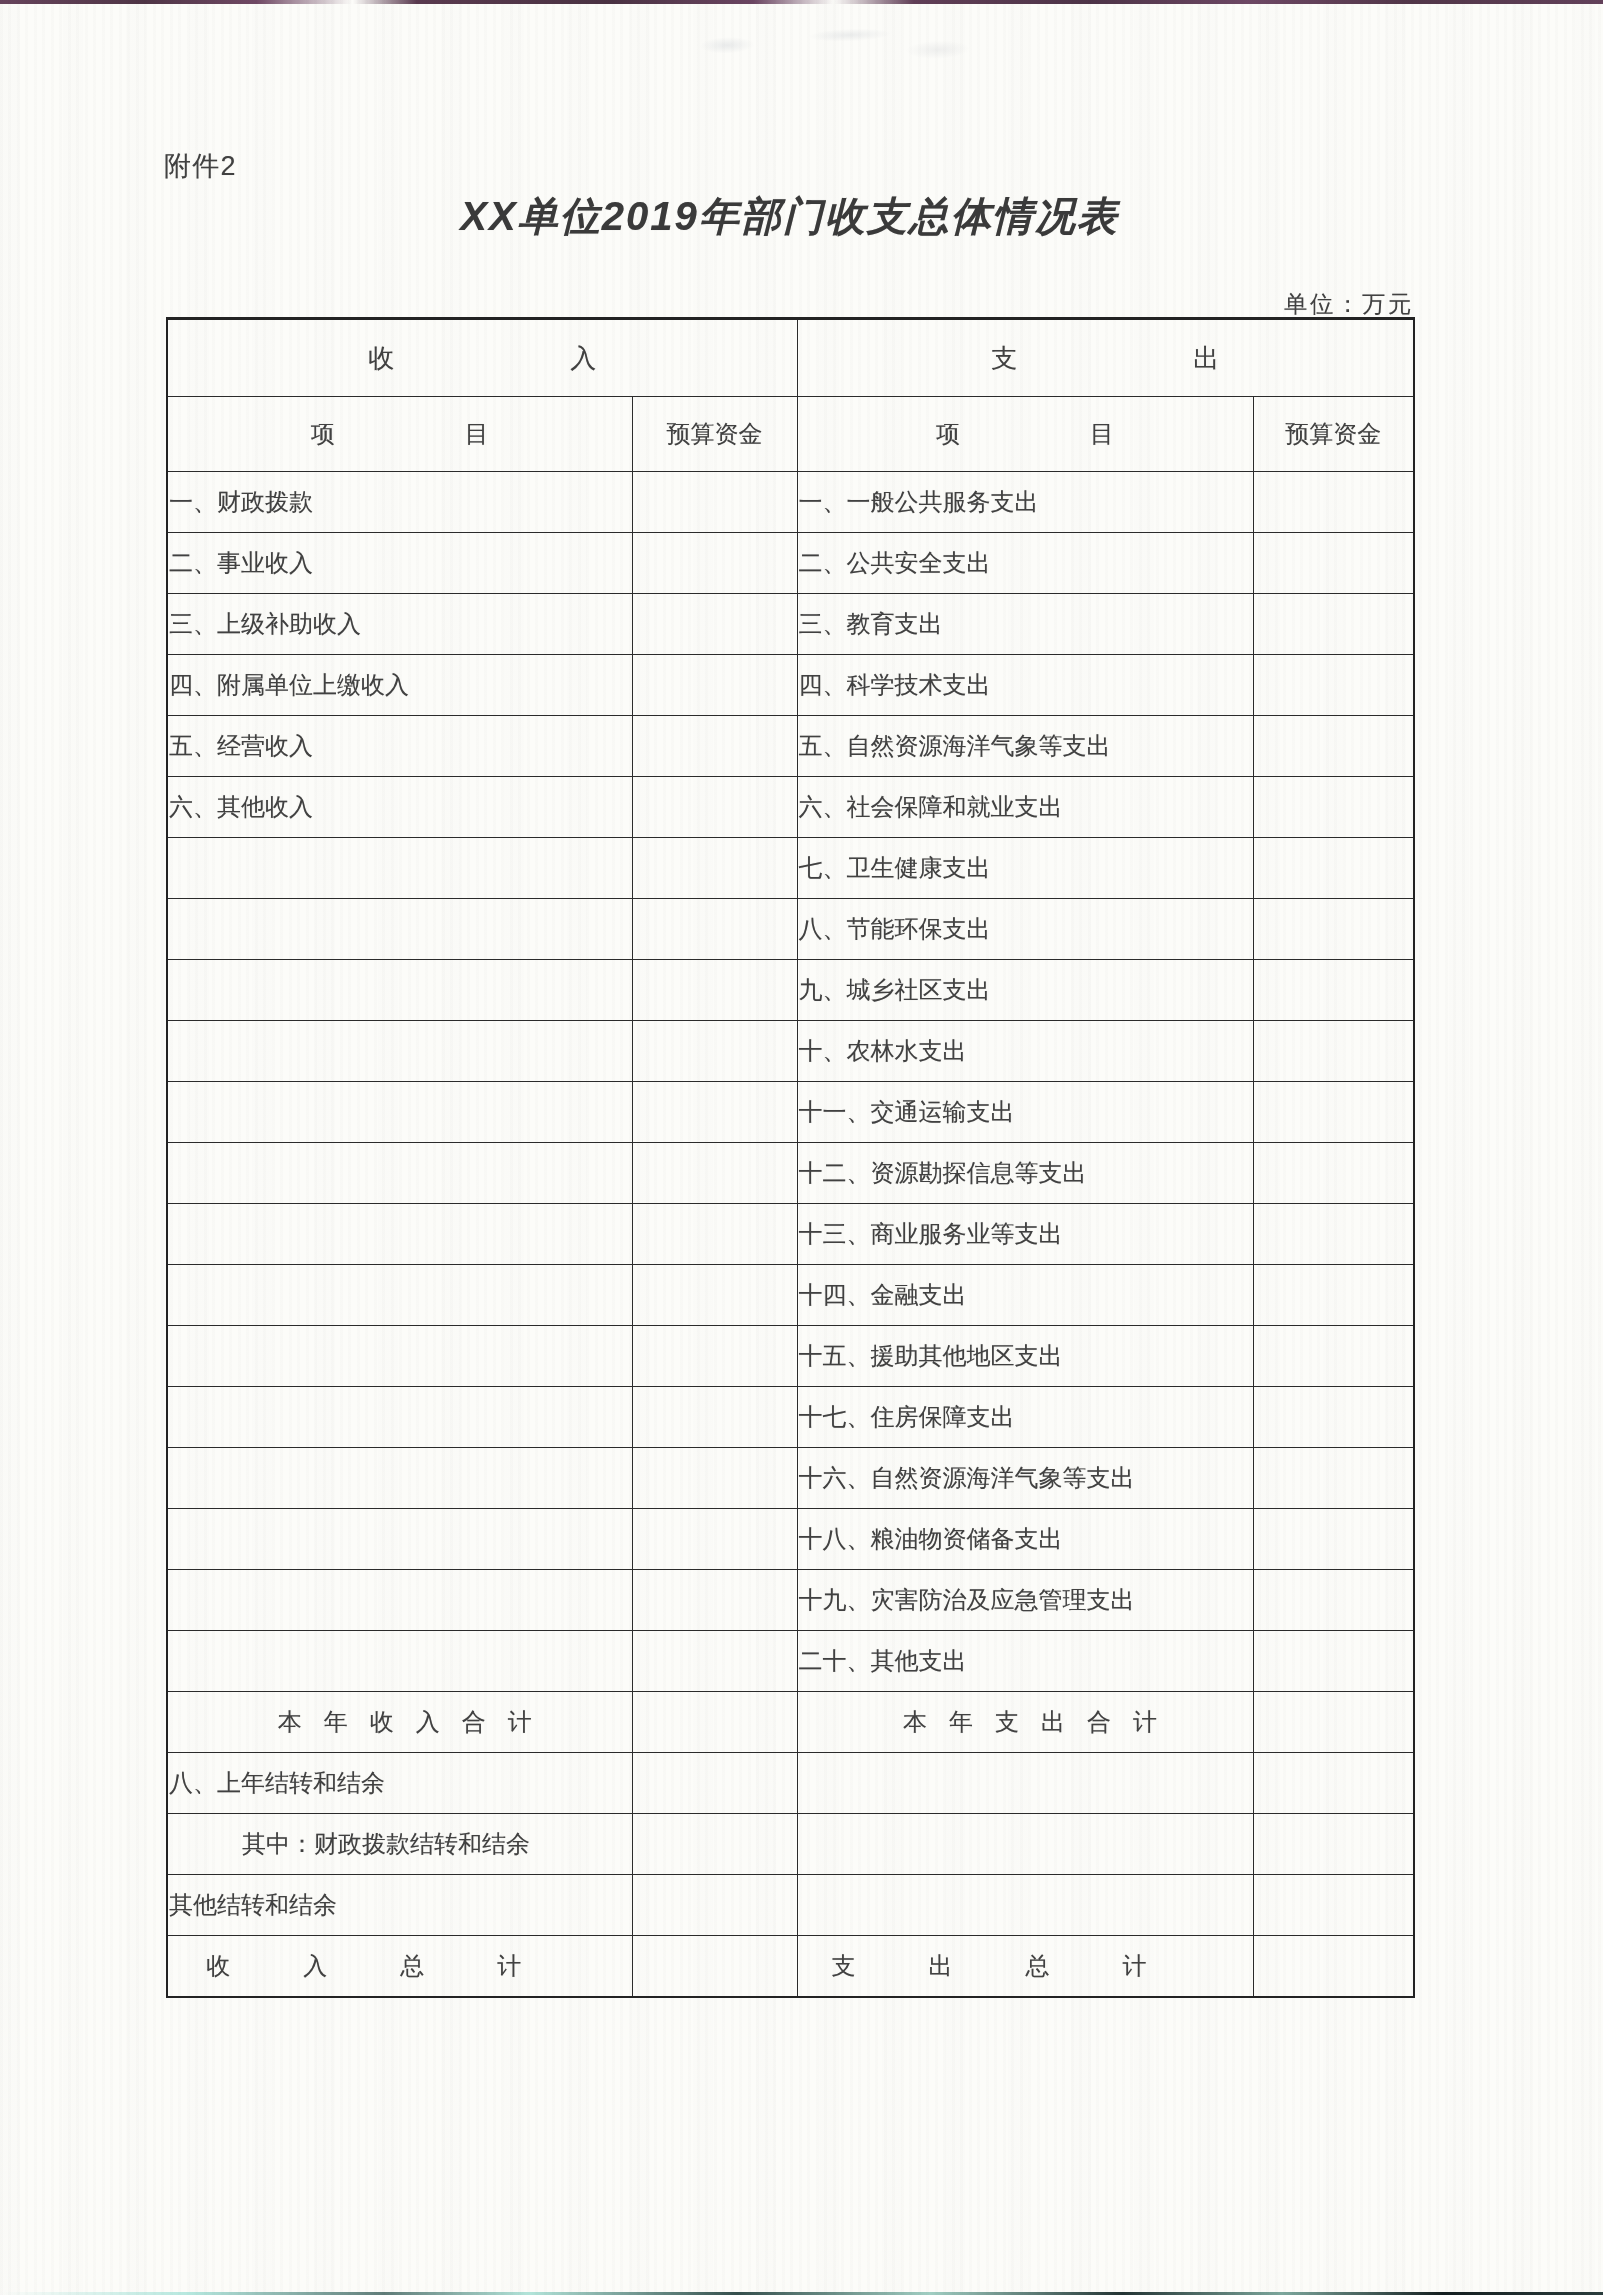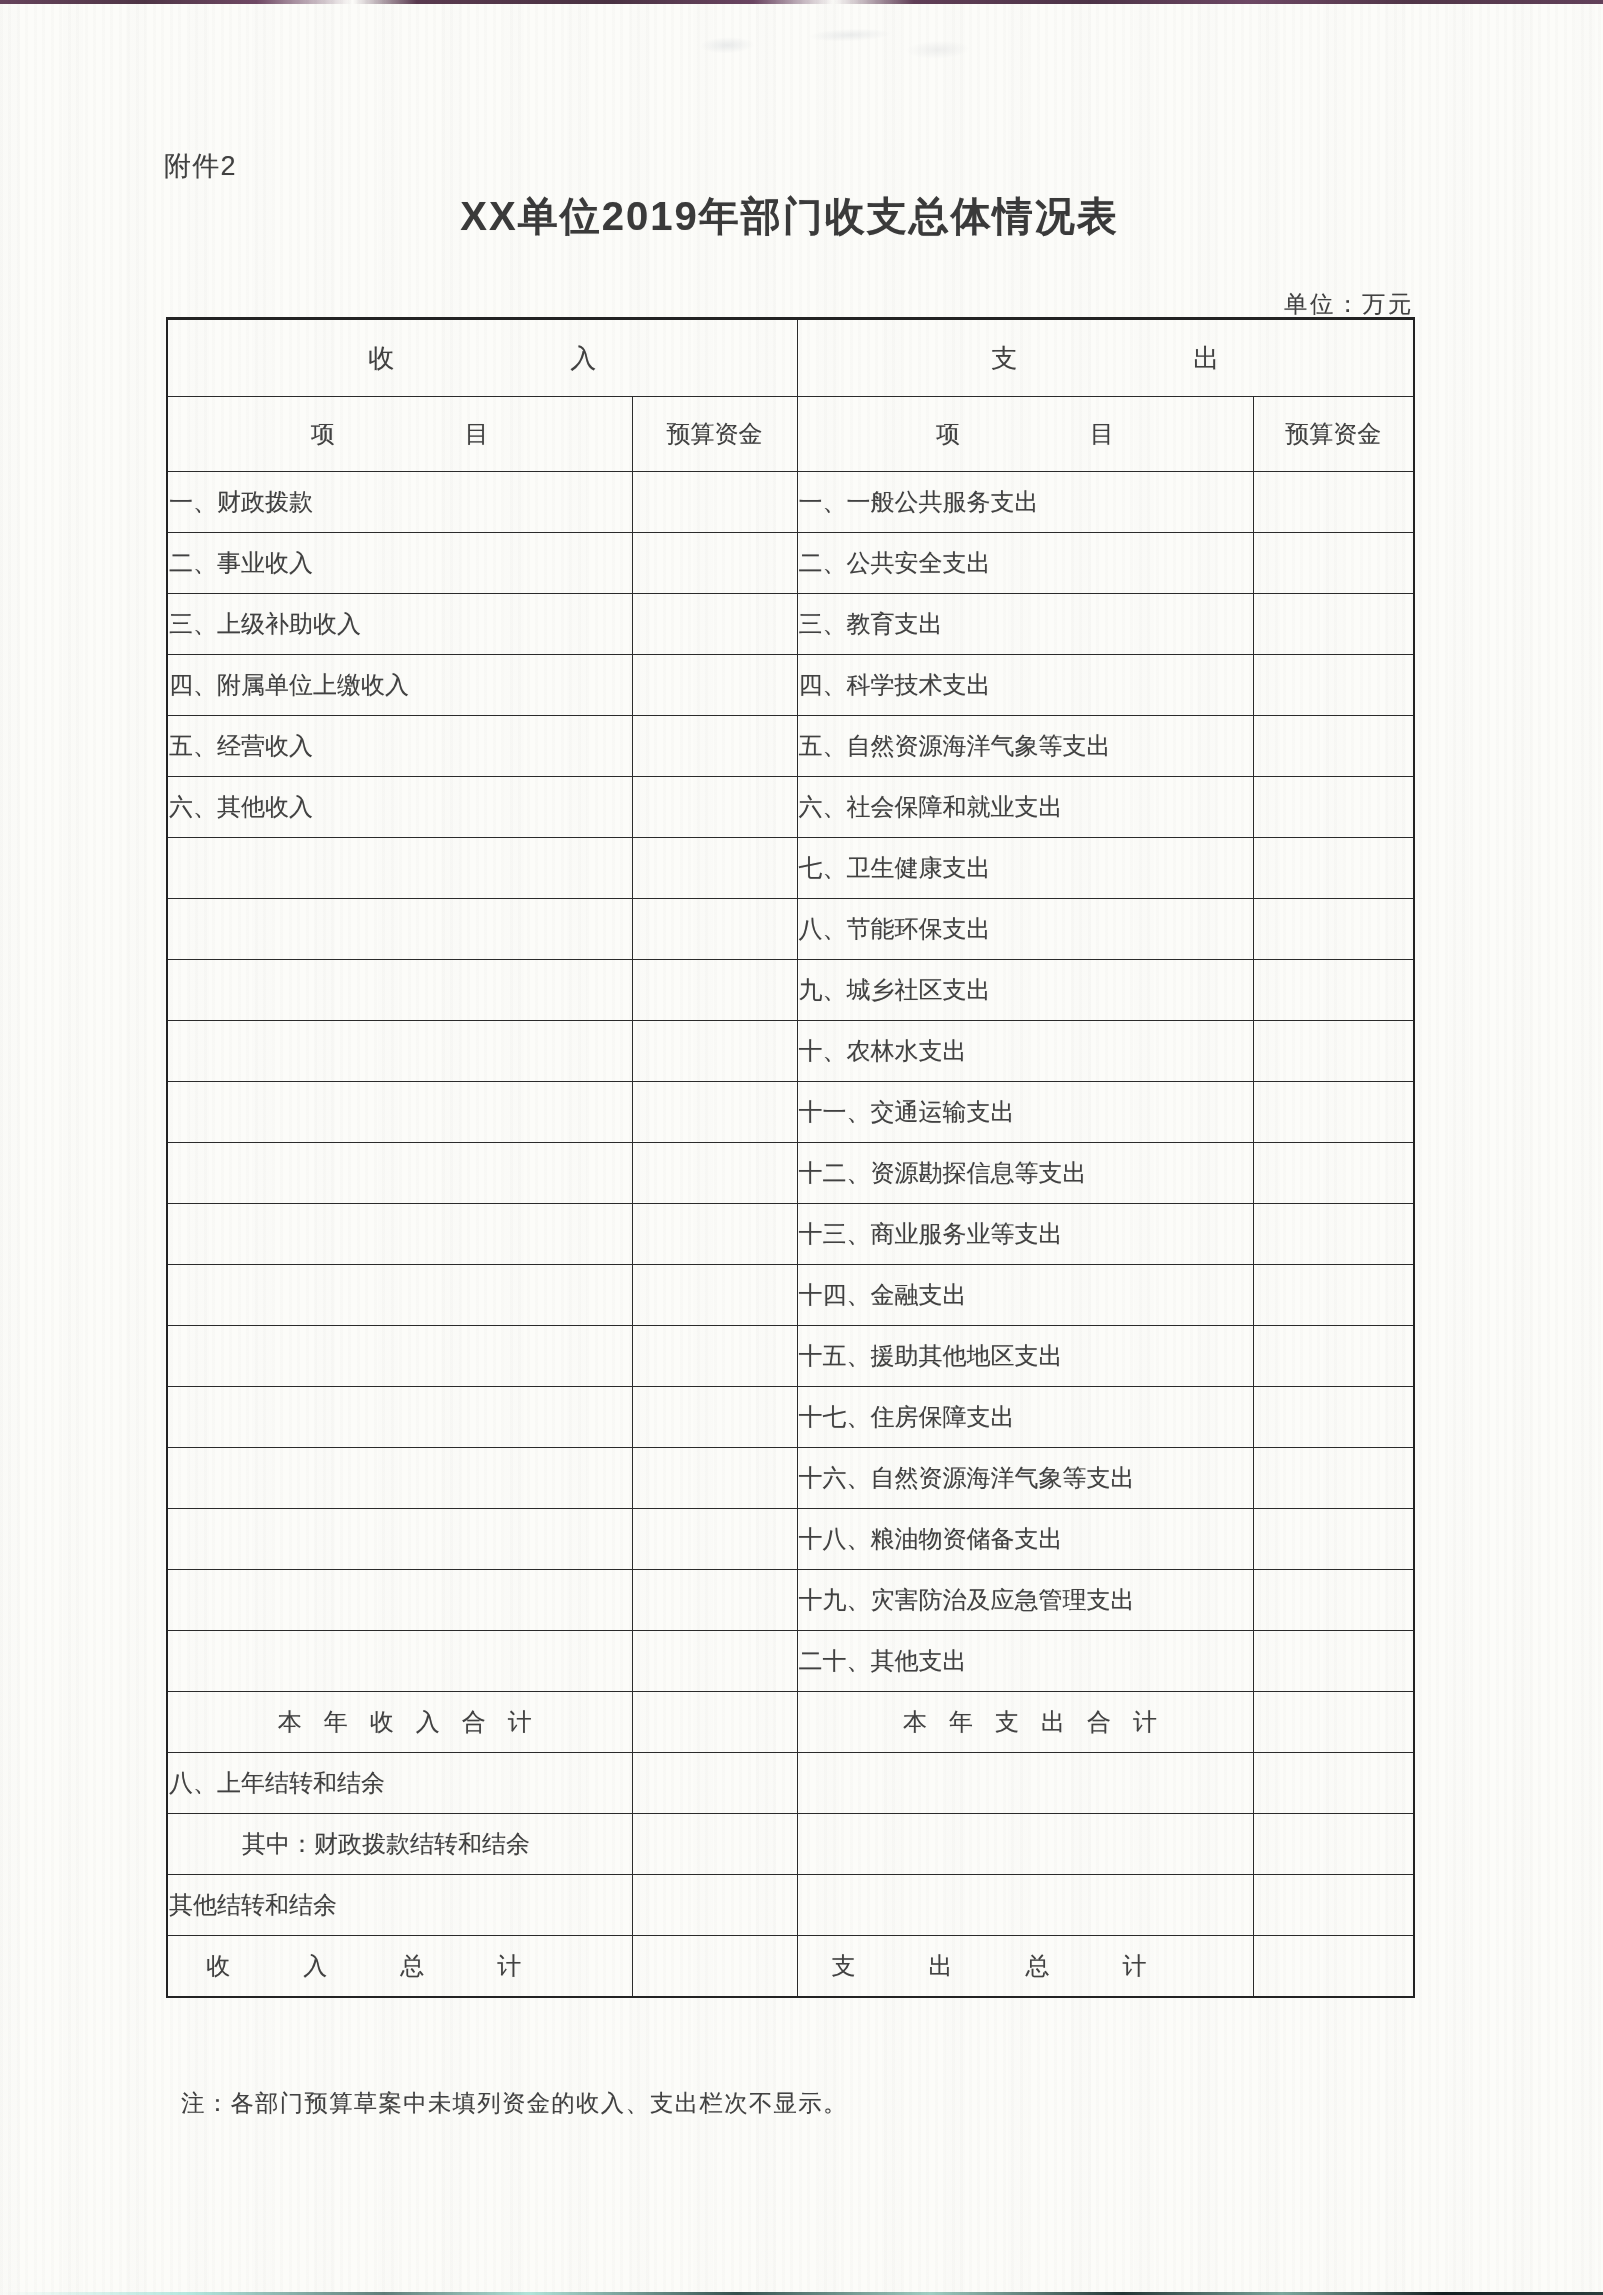--- a/index.html
+++ b/index.html
@@ -59,20 +59,21 @@
     font-size: 27px; letter-spacing: 1.3px;
     text-shadow: 0 0 0.7px rgba(65,65,65,.35);
   }
 
   .doc-title {
     position: absolute; left: 166px; top: 189px; width: 1247px;
     text-align: center;
     font-size: 40px; font-weight: 600; letter-spacing: 2px;
     color: #3a3a3a;
     text-shadow: 0 0 0.7px rgba(55,55,55,.4);
+    font-style: italic;
   }
 
   .unit-label {
     position: absolute; top: 288px; right: 189px;
     font-size: 23.4px; letter-spacing: 2.6px;
     text-shadow: 0 0 0.7px rgba(65,65,65,.3);
   }
 
   table.budget-table {
     position: absolute; left: 166px; top: 317px;
@@ -328,17 +329,16 @@
         </tr>
         <tr>
           <td class="item grand">收入总计</td>
           <td class="budget"></td>
           <td class="item grand">支出总计</td>
           <td class="budget"></td>
         </tr>
       </tbody>
   </table>
 
-  <div class="footnote">注：各部门预算草案中未填列资金的收入、支出栏次不显示。</div>
 
   <div class="scan-edge-bottom"></div>
 </div>
 
 
 </body></html>

